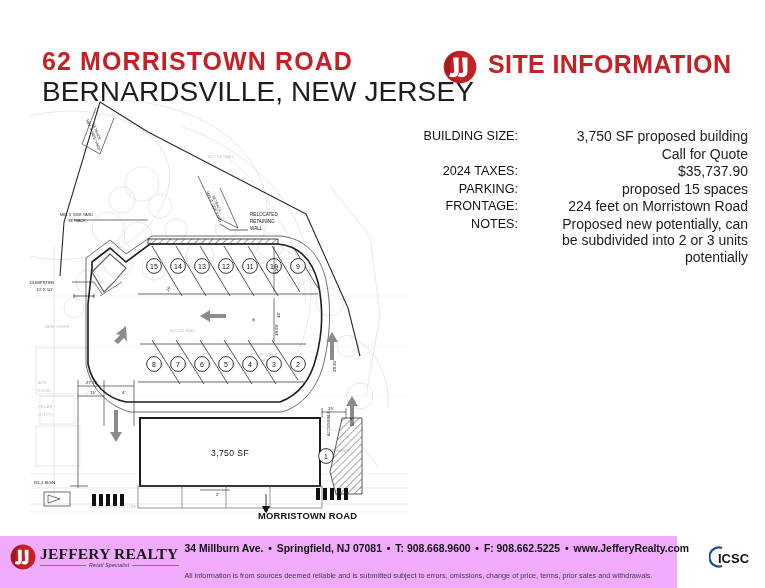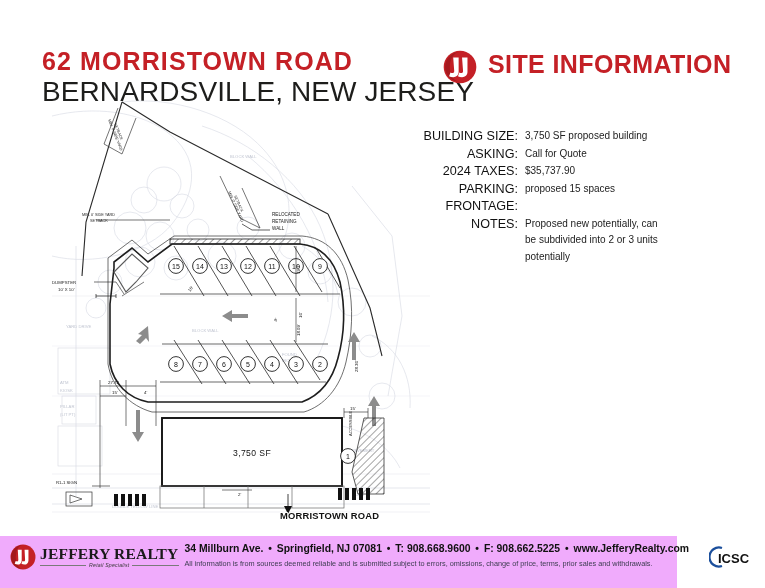--- a/index.html
+++ b/index.html
@@ -38,28 +38,29 @@
   .details{
     position:absolute;left:398px;top:128px;width:350px;
   }
   .det-row{display:flex;margin-bottom:1px;}
   .det-label{
     width:120px;flex:0 0 120px;text-align:right;
     font-size:12.6px;font-weight:normal;color:#111;
     padding-right:7px;line-height:16.5px;white-space:nowrap;
   }
   .det-value{
-    font-size:10px;color:#222;line-height:16.5px;
+    font-size:14px;color:#222;line-height:16.5px;
     flex:1;
+    text-align:right;
   }
   .det-value .cont{display:block;}
 
   
   .siteplan{
-    position:absolute;left:52px;top:96px;width:378px;height:425px;
+    position:absolute;left:30px;top:96px;width:378px;height:425px;
   }
   .siteplan svg{display:block;}
 
   
   .footer{
     position:absolute;left:0;top:536px;width:677px;height:52px;
     background:#f0abfc;
   }
   .footer-inner{
     position:absolute;left:10px;top:6px;right:8px;
@@ -80,21 +81,21 @@
     font-style:italic;
   }
   .footer-text{flex:1;margin-left:6px;}
   .footer-contact{
     font-size:10.4px;font-weight:bold;color:#111;white-space:nowrap;
     line-height:14px;
   }
   .footer-contact .sep{color:#111;padding:0 2px;}
   .footer-disclaimer{
     font-size:7.3px;color:#3c3c50;line-height:11px;white-space:nowrap;
-    margin-top:2px;
+    margin-top:14px;
   }
   .footer-badges{flex:0 0 auto;display:flex;align-items:center;gap:6px;margin-top:4px;}
   .icsc-badge{display:flex;align-items:center;margin-left:20px;}
   .sitesource-badge{display:flex;align-items:center;}
 </style>
 </head>
 <body>
 
 <div class="page">
 
@@ -114,33 +115,33 @@
       <span class="site-info-title">SITE INFORMATION</span>
     </div>
   </div>
 
   <div class="details">
     <div class="det-row">
       <div class="det-label">BUILDING SIZE:</div>
       <div class="det-value">3,750 SF proposed building</div>
     </div>
     <div class="det-row">
-      <div class="det-label">ASKING:</div>
       <div class="det-value">Call for Quote</div>
     </div>
     <div class="det-row">
       <div class="det-label">2024 TAXES:</div>
       <div class="det-value">$35,737.90</div>
     </div>
     <div class="det-row">
       <div class="det-label">PARKING:</div>
       <div class="det-value">proposed 15 spaces</div>
     </div>
     <div class="det-row">
       <div class="det-label">FRONTAGE:</div>
+      <div class="det-value">224 feet on Morristown Road</div>
     </div>
     <div class="det-row">
       <div class="det-label">NOTES:</div>
       <div class="det-value">
         <span class="cont">Proposed new potentially, can</span>
         <span class="cont">be subdivided into 2 or 3 units</span>
         <span class="cont">potentially</span>
       </div>
     </div>
   </div>

